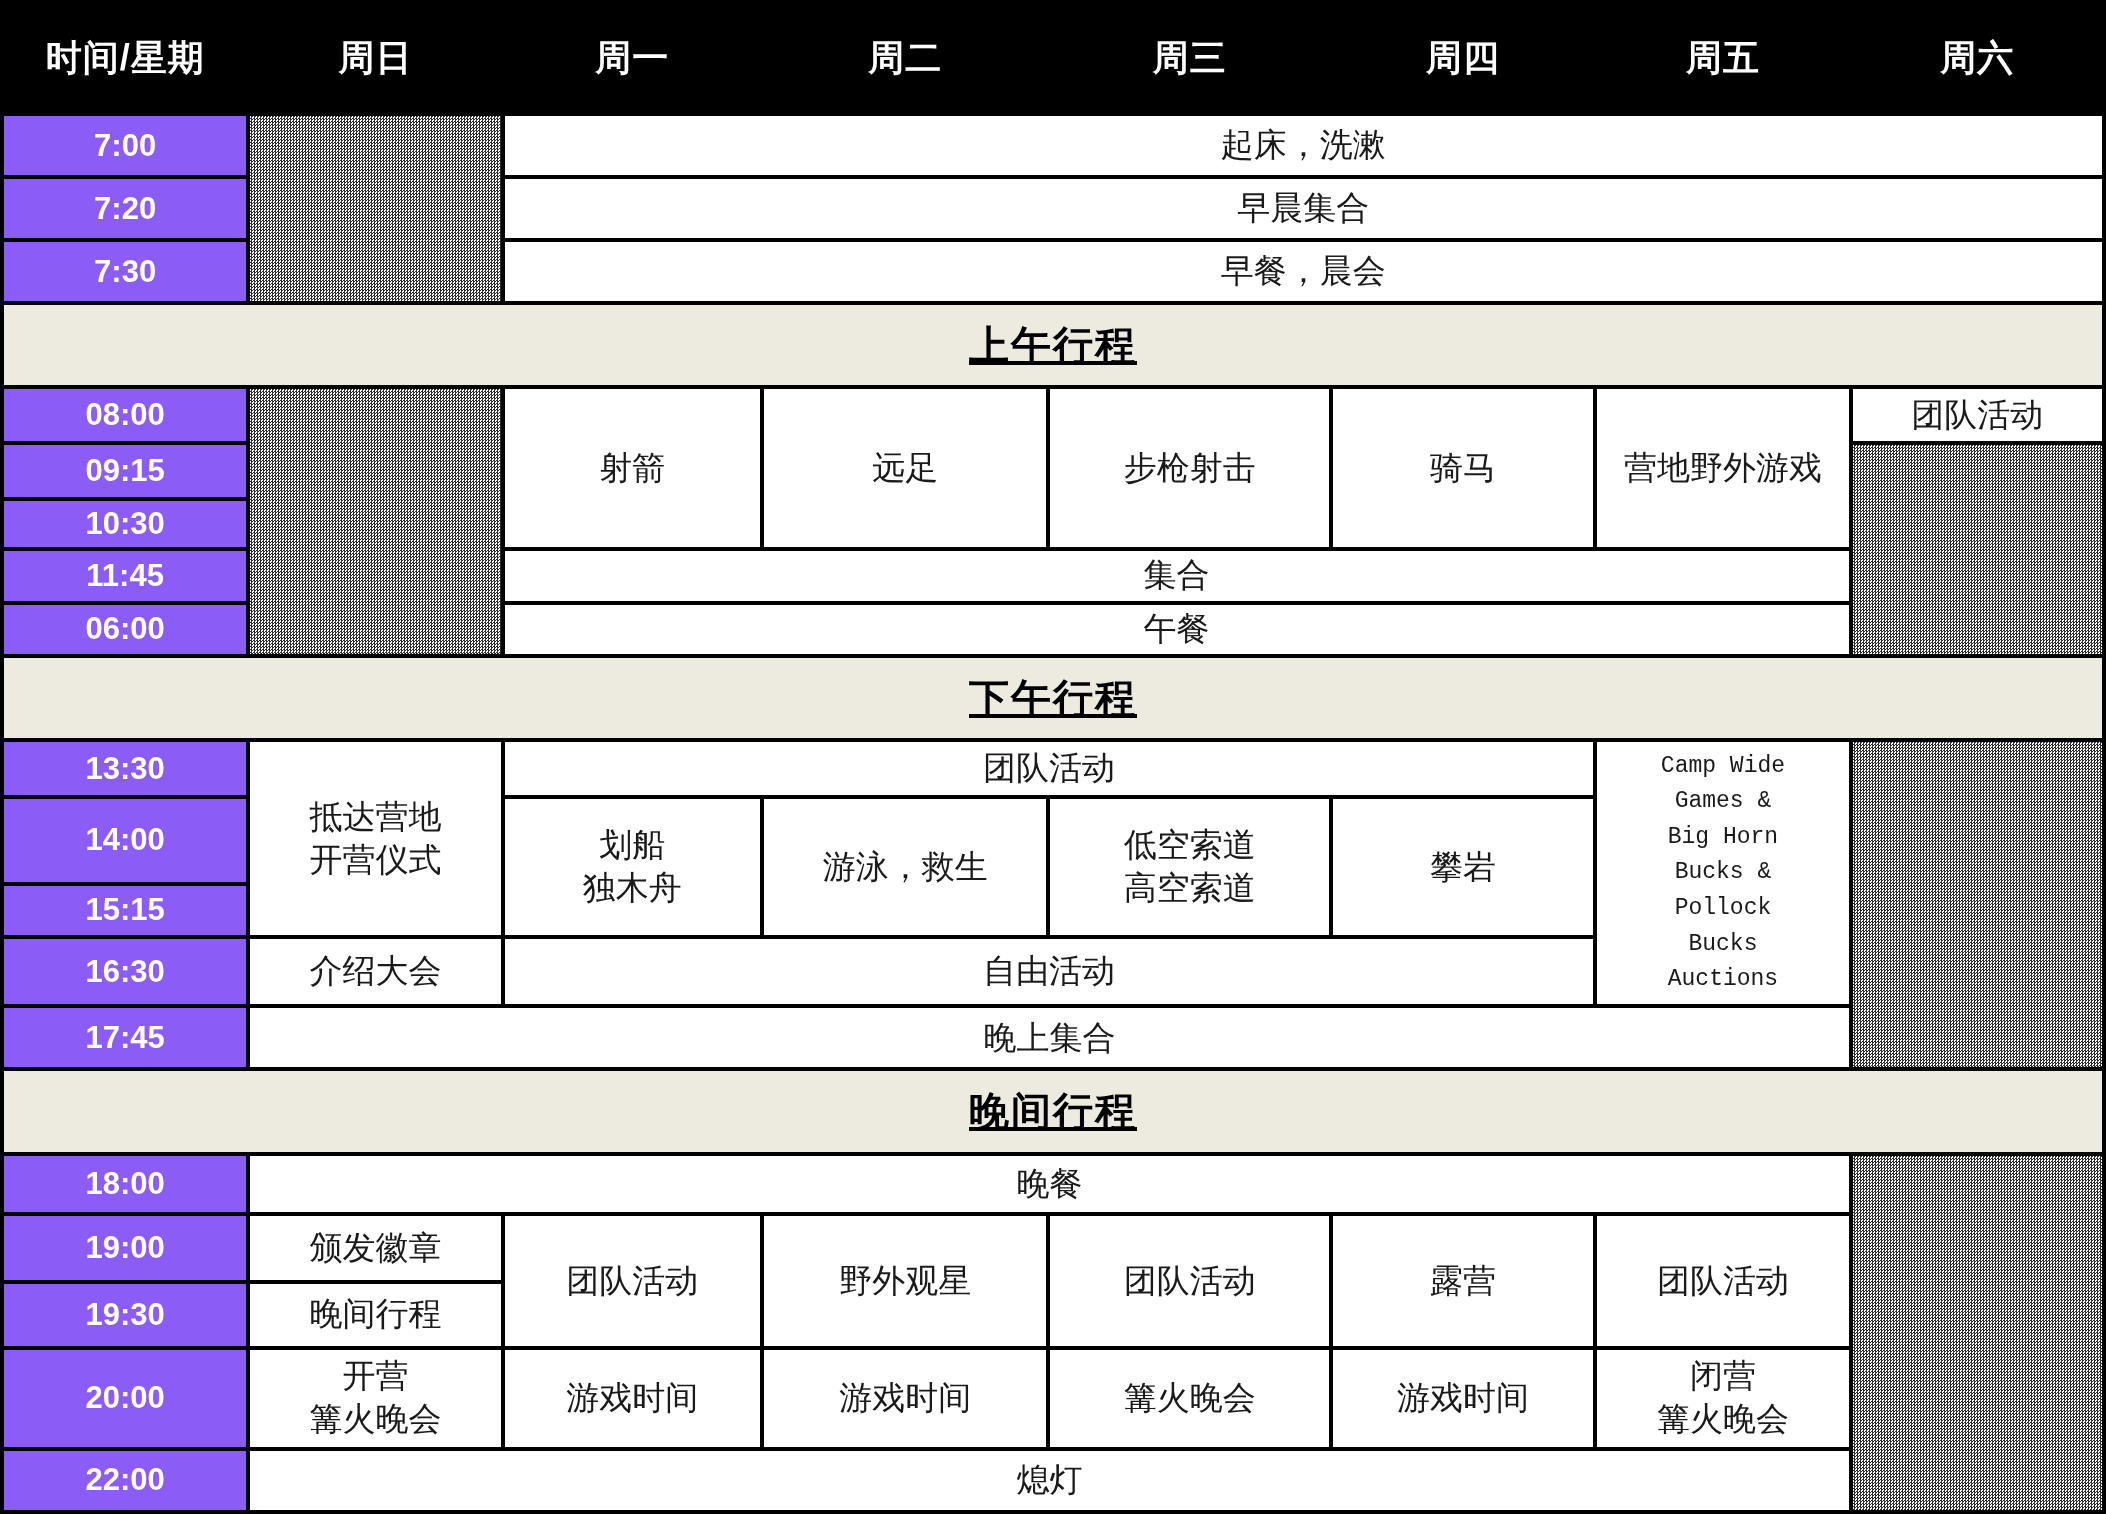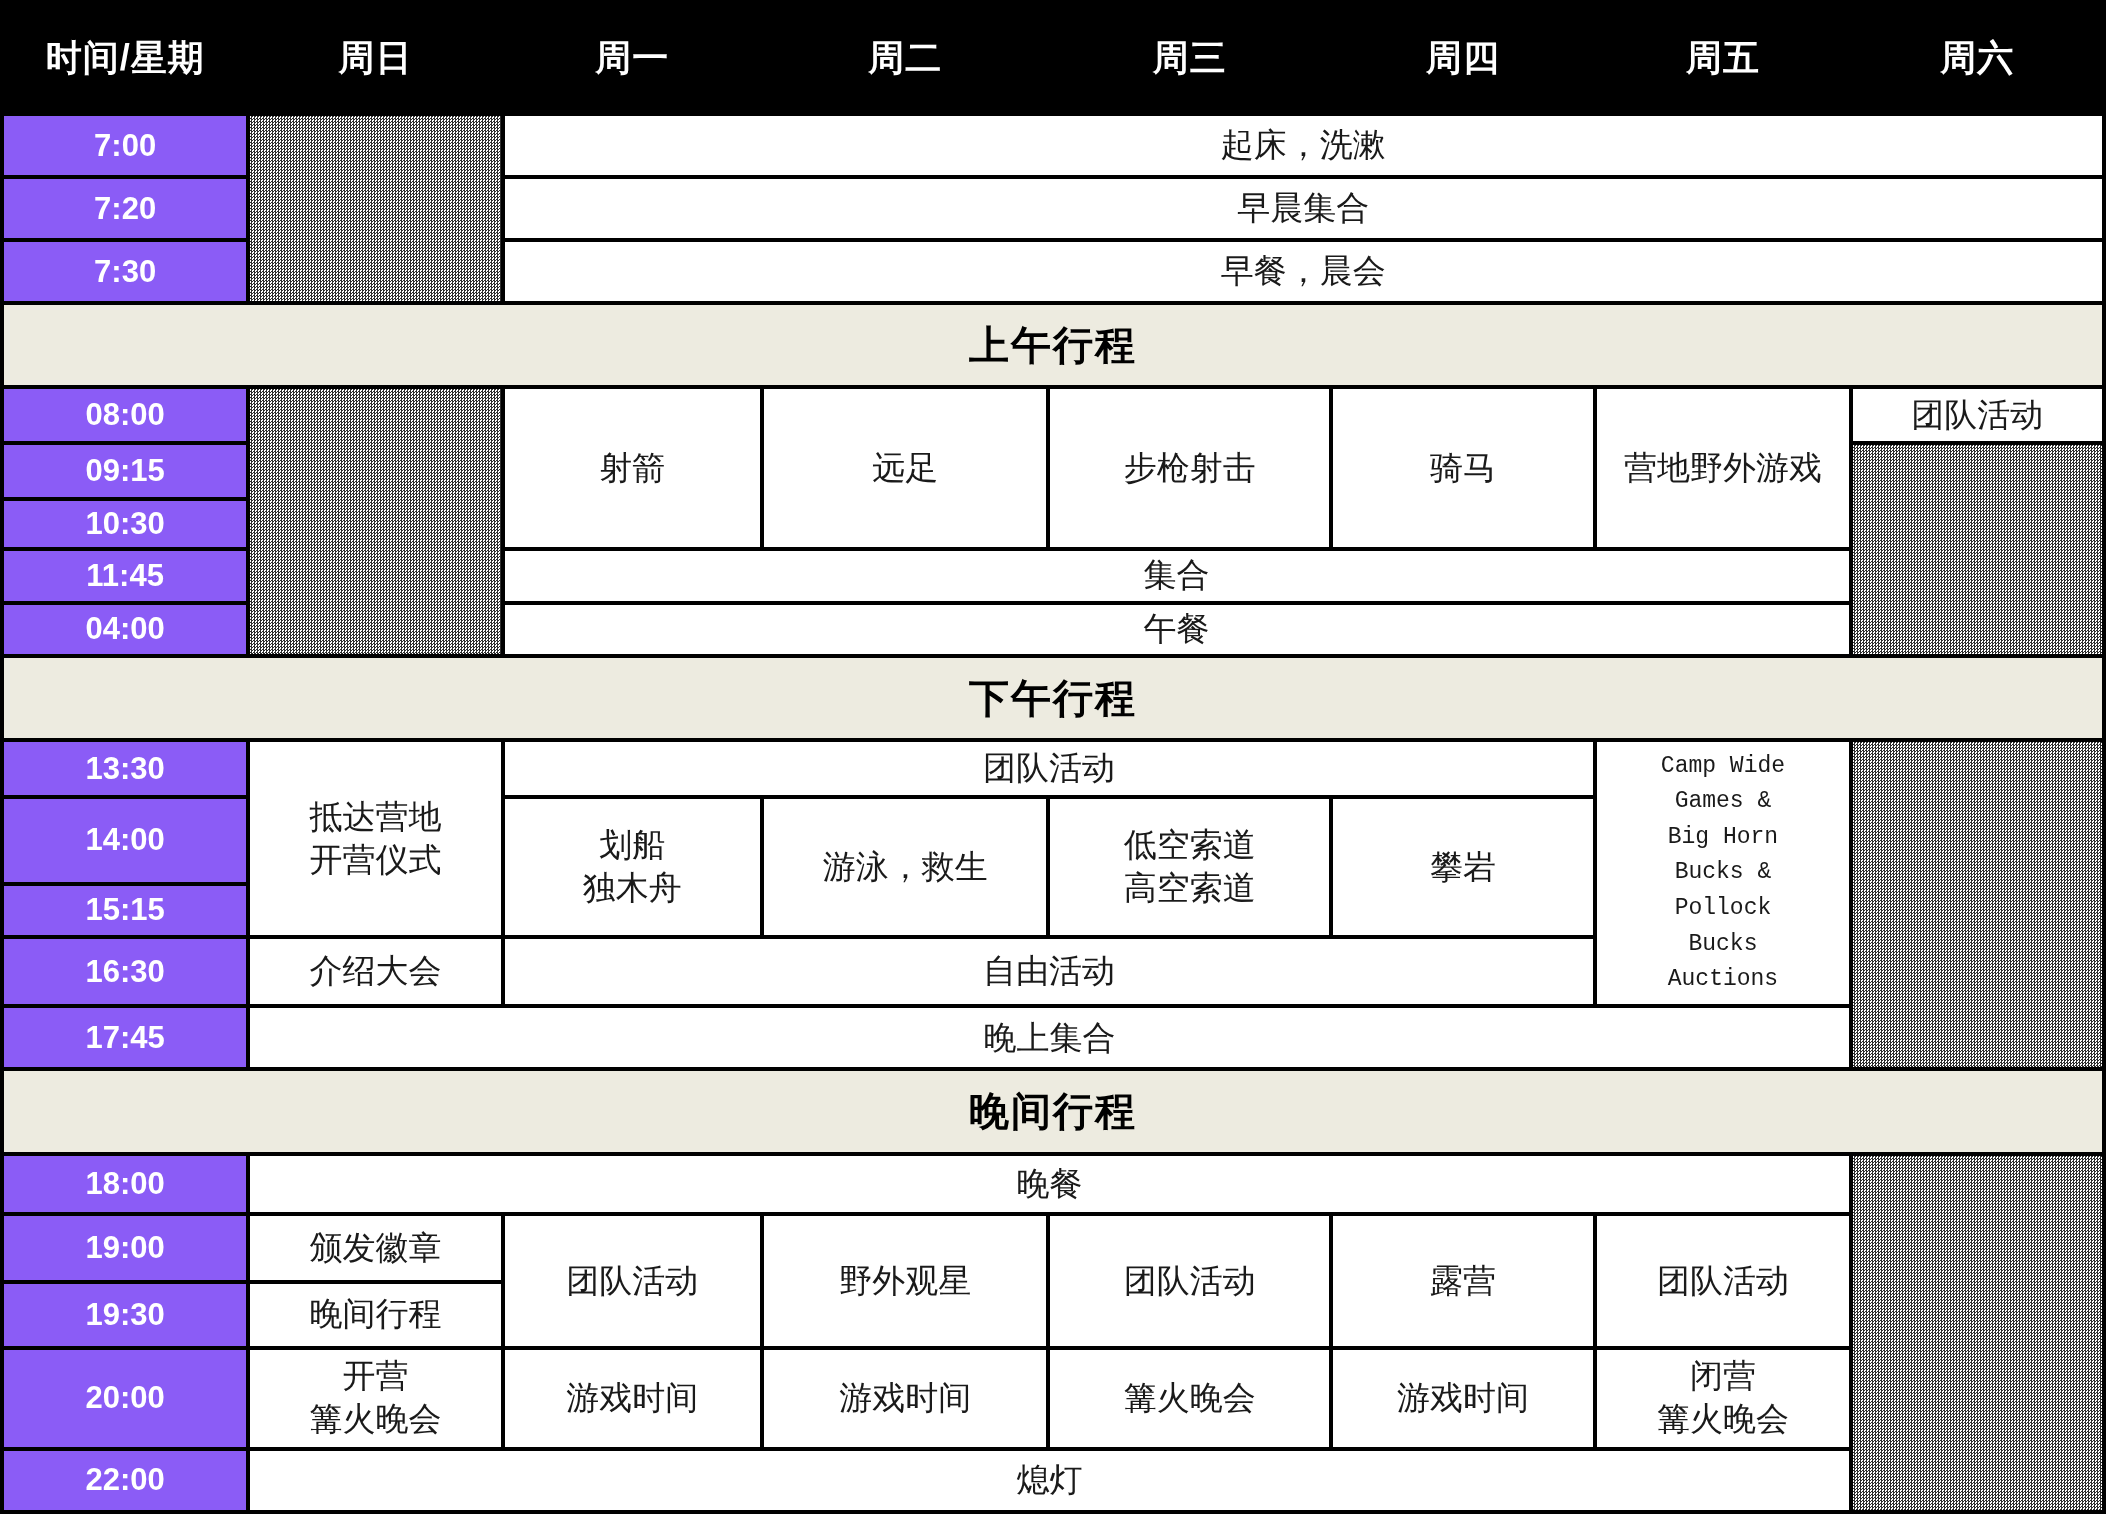--- a/index.html
+++ b/index.html
@@ -33,20 +33,21 @@
     background: #8b5cf6;
     color: #ffffff;
     font: 700 31px "Liberation Sans", sans-serif;
   }
 
   td.band {
     background: #edebe0;
     color: #000000;
     font: 700 40px "Liberation Sans", sans-serif;
     letter-spacing: 2px;
+    text-decoration: underline;
   }
 
   td.act {
     background: #ffffff;
     color: #1a1a1a;
     font: 400 33px "Liberation Serif", serif;
     white-space: pre-line;
     line-height: 1.3;
   }
 
@@ -131,21 +132,21 @@
     <tr style="height:48px">
       <td class="time">10:30</td>
     </tr>
 
     <tr style="height:51px">
       <td class="time">11:45</td>
       <td class="act" colspan="5">集合</td>
     </tr>
 
     <tr style="height:51px">
-      <td class="time">04:00</td>
+      <td class="time">06:00</td>
       <td class="act" colspan="5">午餐</td>
     </tr>
 
     <tr style="height:80px">
       <td class="band" colspan="8">下午行程</td>
     </tr>
 
     <tr style="height:54px">
       <td class="time">13:30</td>
       <td class="act" rowspan="3">抵达营地

